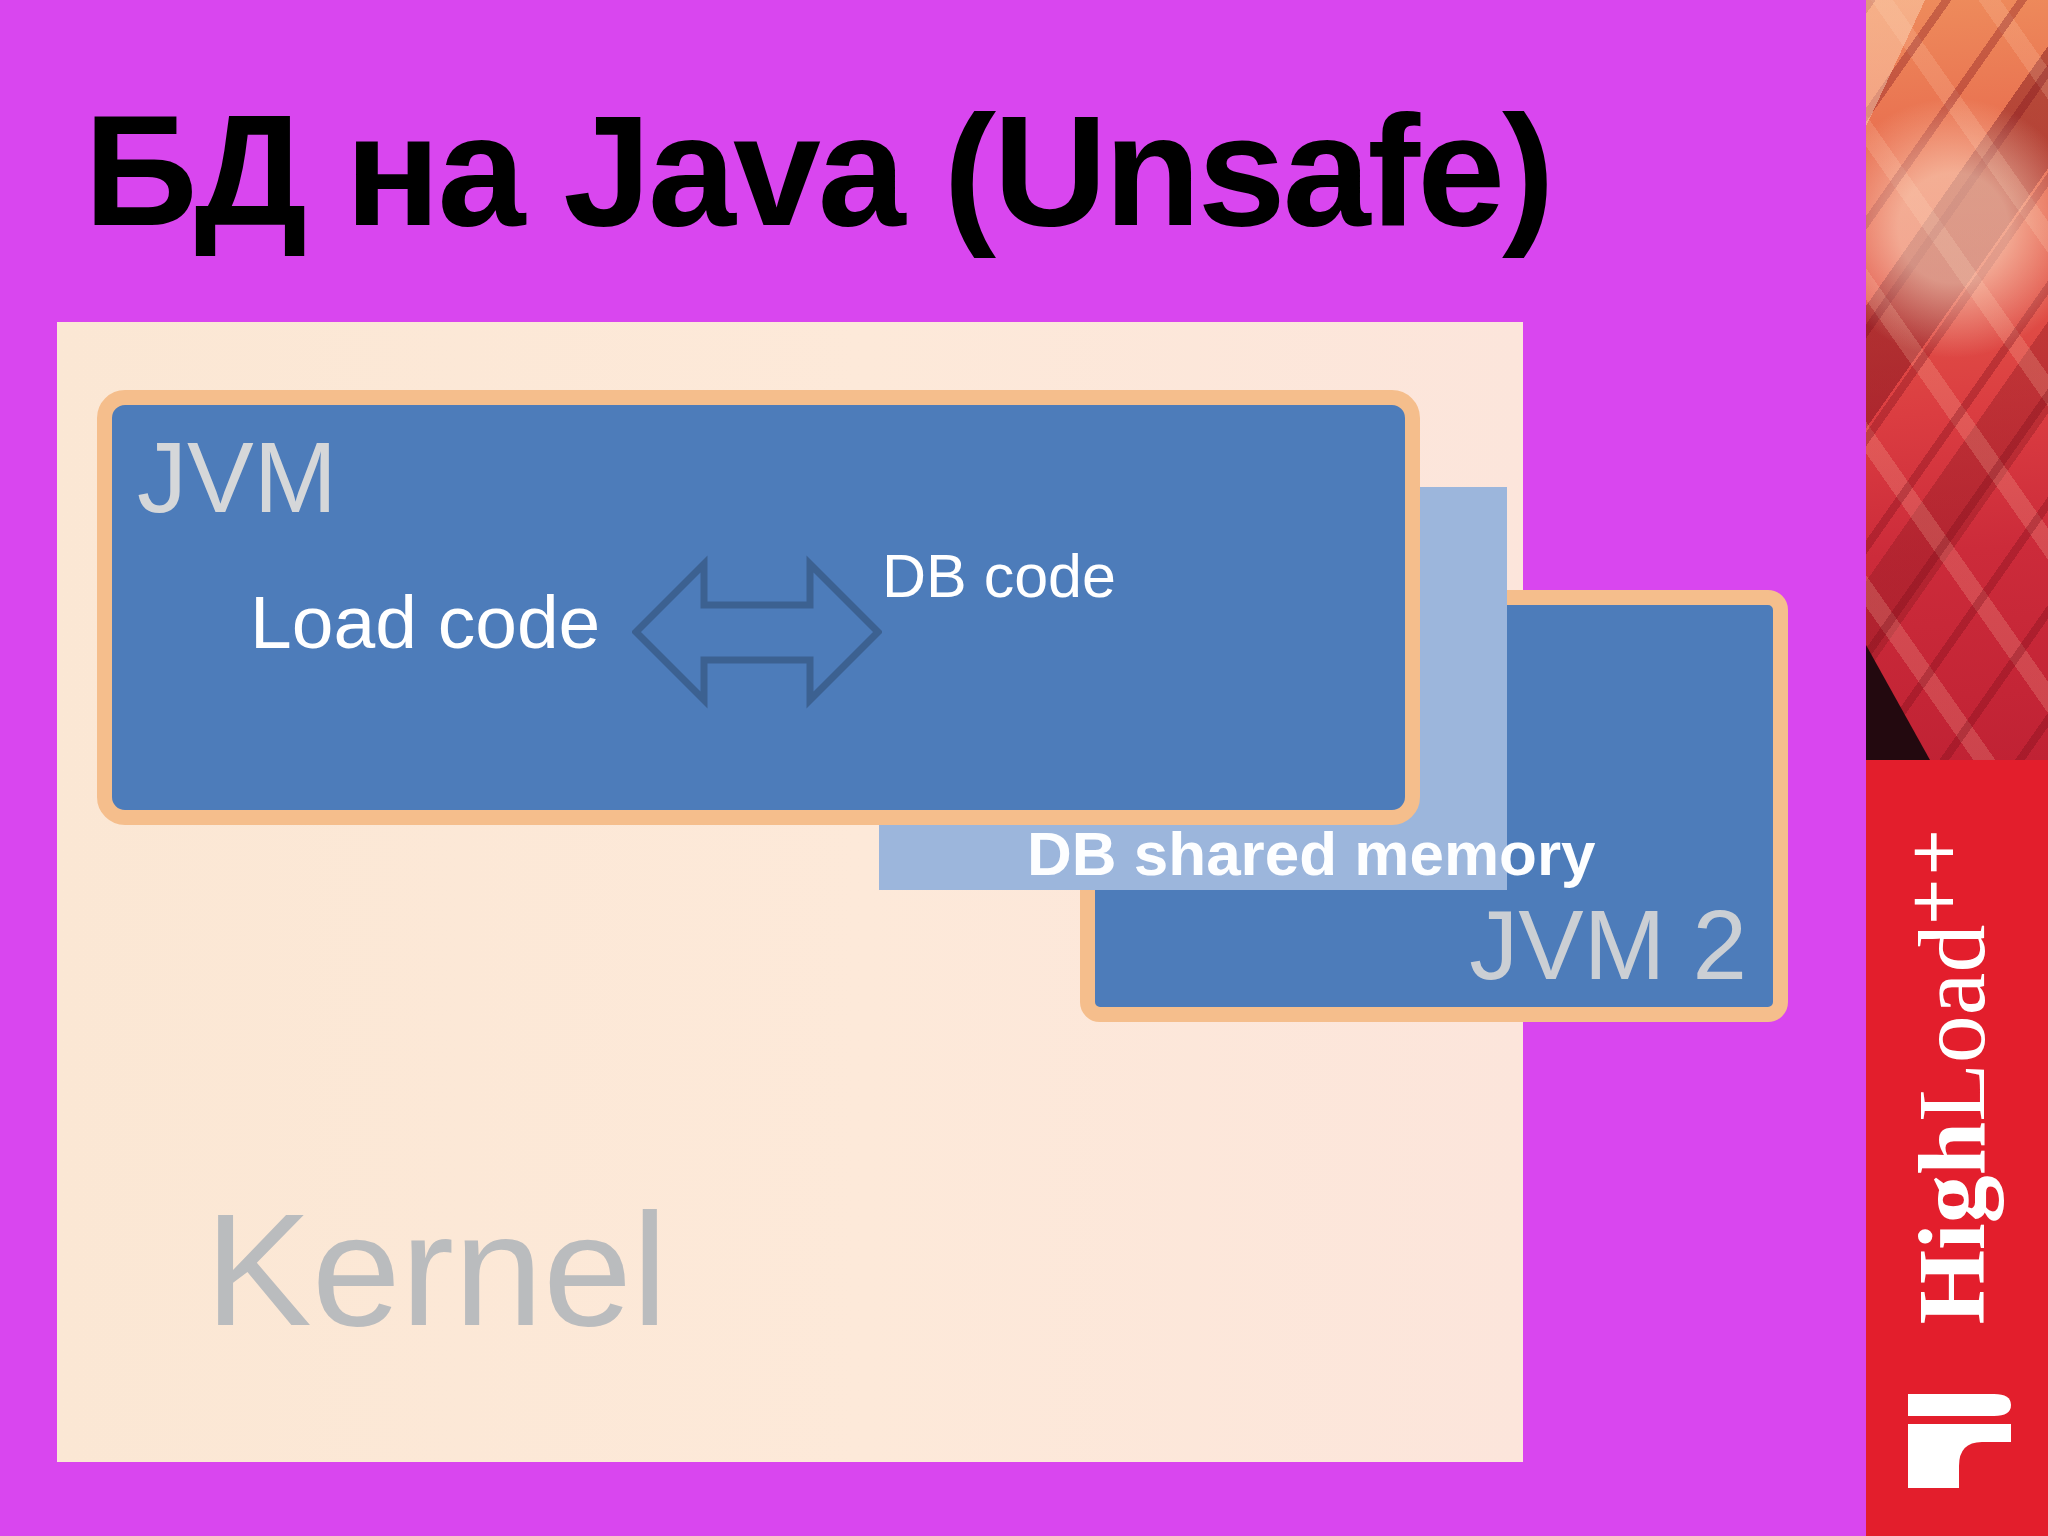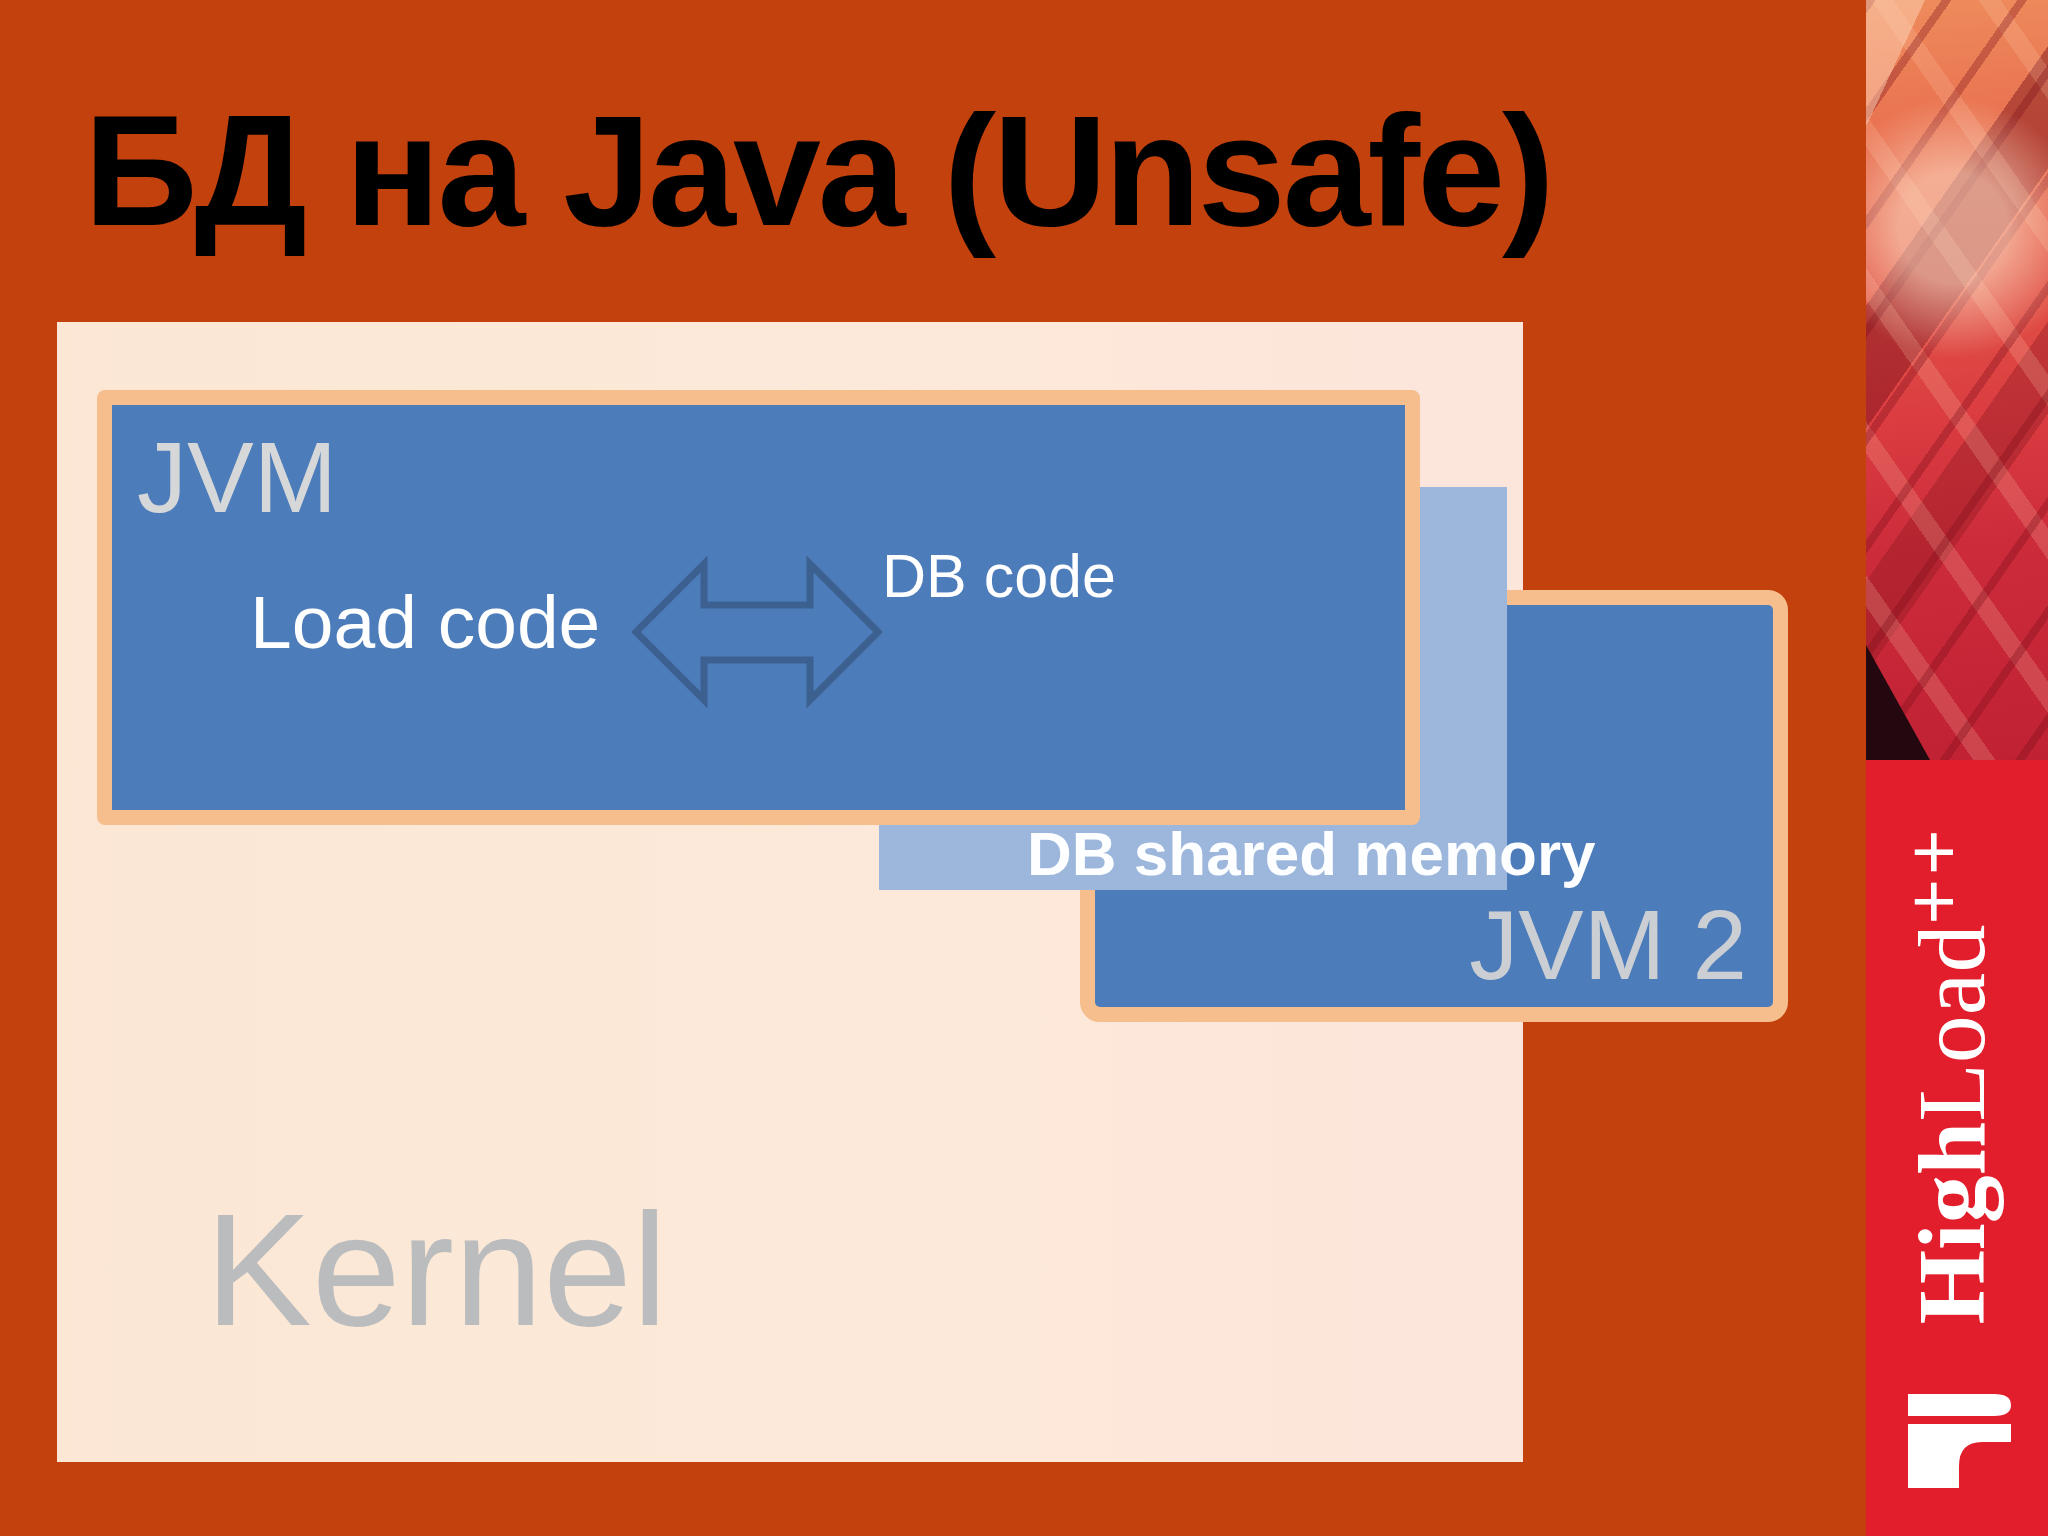--- a/index.html
+++ b/index.html
@@ -1,17 +1,17 @@
 <!DOCTYPE html>
 <html><head>
 <meta charset="utf-8">
 <style>
   html,body { margin:0; padding:0; background:#ffffff; }
   .slide {
-    position:relative; width:2048px; height:1536px; background:#c2410c;
+    position:relative; width:2048px; height:1536px; background:#d946ef;
     overflow:hidden; font-family:"Liberation Sans", sans-serif;
   }
 
   
   .title {
     position:absolute; left:84px; top:88px; margin:0;
     font-size:158px; font-weight:bold; color:#000000;
     letter-spacing:-3px; line-height:1.05; white-space:nowrap;
   }
 
@@ -43,21 +43,21 @@
     background:#9CB6DC;
   }
   .dbshared-label {
     position:absolute; left:148px; top:336px;
     font-size:62px; font-weight:bold; color:#FDFEFF; line-height:1; white-space:nowrap;
   }
 
   
   .jvm-box {
     position:absolute; left:97px; top:390px; width:1323px; height:435px;
-    box-sizing:border-box; border:15px solid #F5BE8C; border-radius:8px;
+    box-sizing:border-box; border:15px solid #F5BE8C; border-radius:28px;
     background:#4D7CBA;
   }
   .jvm-label {
     position:absolute; left:25px; top:22px;
     font-size:100px; color:#D5D7D9; line-height:1; white-space:nowrap;
   }
   .java-code {
     position:absolute; left:138px; top:180px;
     font-size:75px; color:#ffffff; line-height:1; white-space:nowrap;
   }

